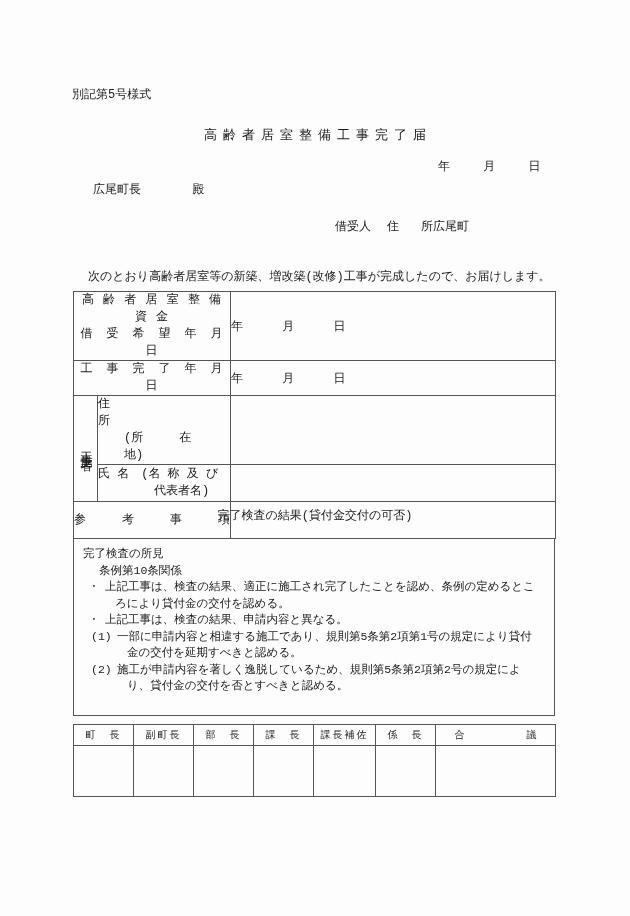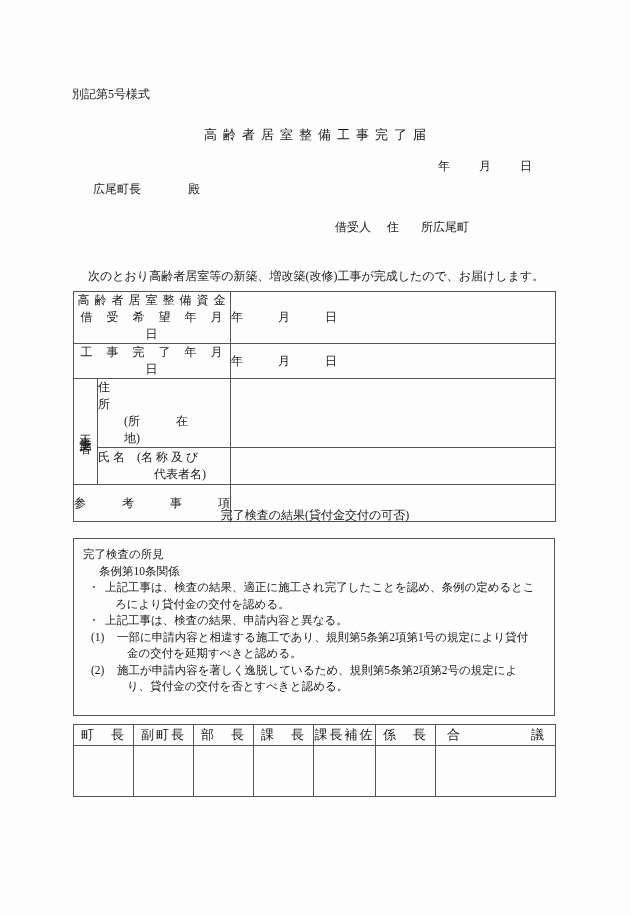--- a/index.html
+++ b/index.html
@@ -13,20 +13,21 @@
     position: relative;
     font-family: "Liberation Serif", "DejaVu Serif", serif;
     color: #1a1a1a;
     font-size: 11px;
     overflow: hidden;
   }
   .page {
     position: absolute;
     inset: 0;
     background: #fdfdfd;
+    font-family: Liberation Mono, monospace;
   }
 
   
   .abs { position: absolute; white-space: nowrap; }
   .sp1 { letter-spacing: 1px; }
 
   
   #form-number {
     left: 72px; top: 86px;
     font-size: 12px;
@@ -180,21 +181,21 @@
   }
   #inspector-name .nm { display: inline-block; width: 100px; }
 
   
   #approval-table {
     position: absolute;
     left: 73px; top: 724px;
     width: 482px;
     border-collapse: collapse;
     table-layout: fixed;
-    font-size: 13px;
+    font-size: 10px;
   }
   #approval-table th,
   #approval-table td {
     border: 1px solid #555;
     padding: 0;
     font-weight: normal;
   }
   #approval-table th {
     height: 20px;
     text-align: center;

